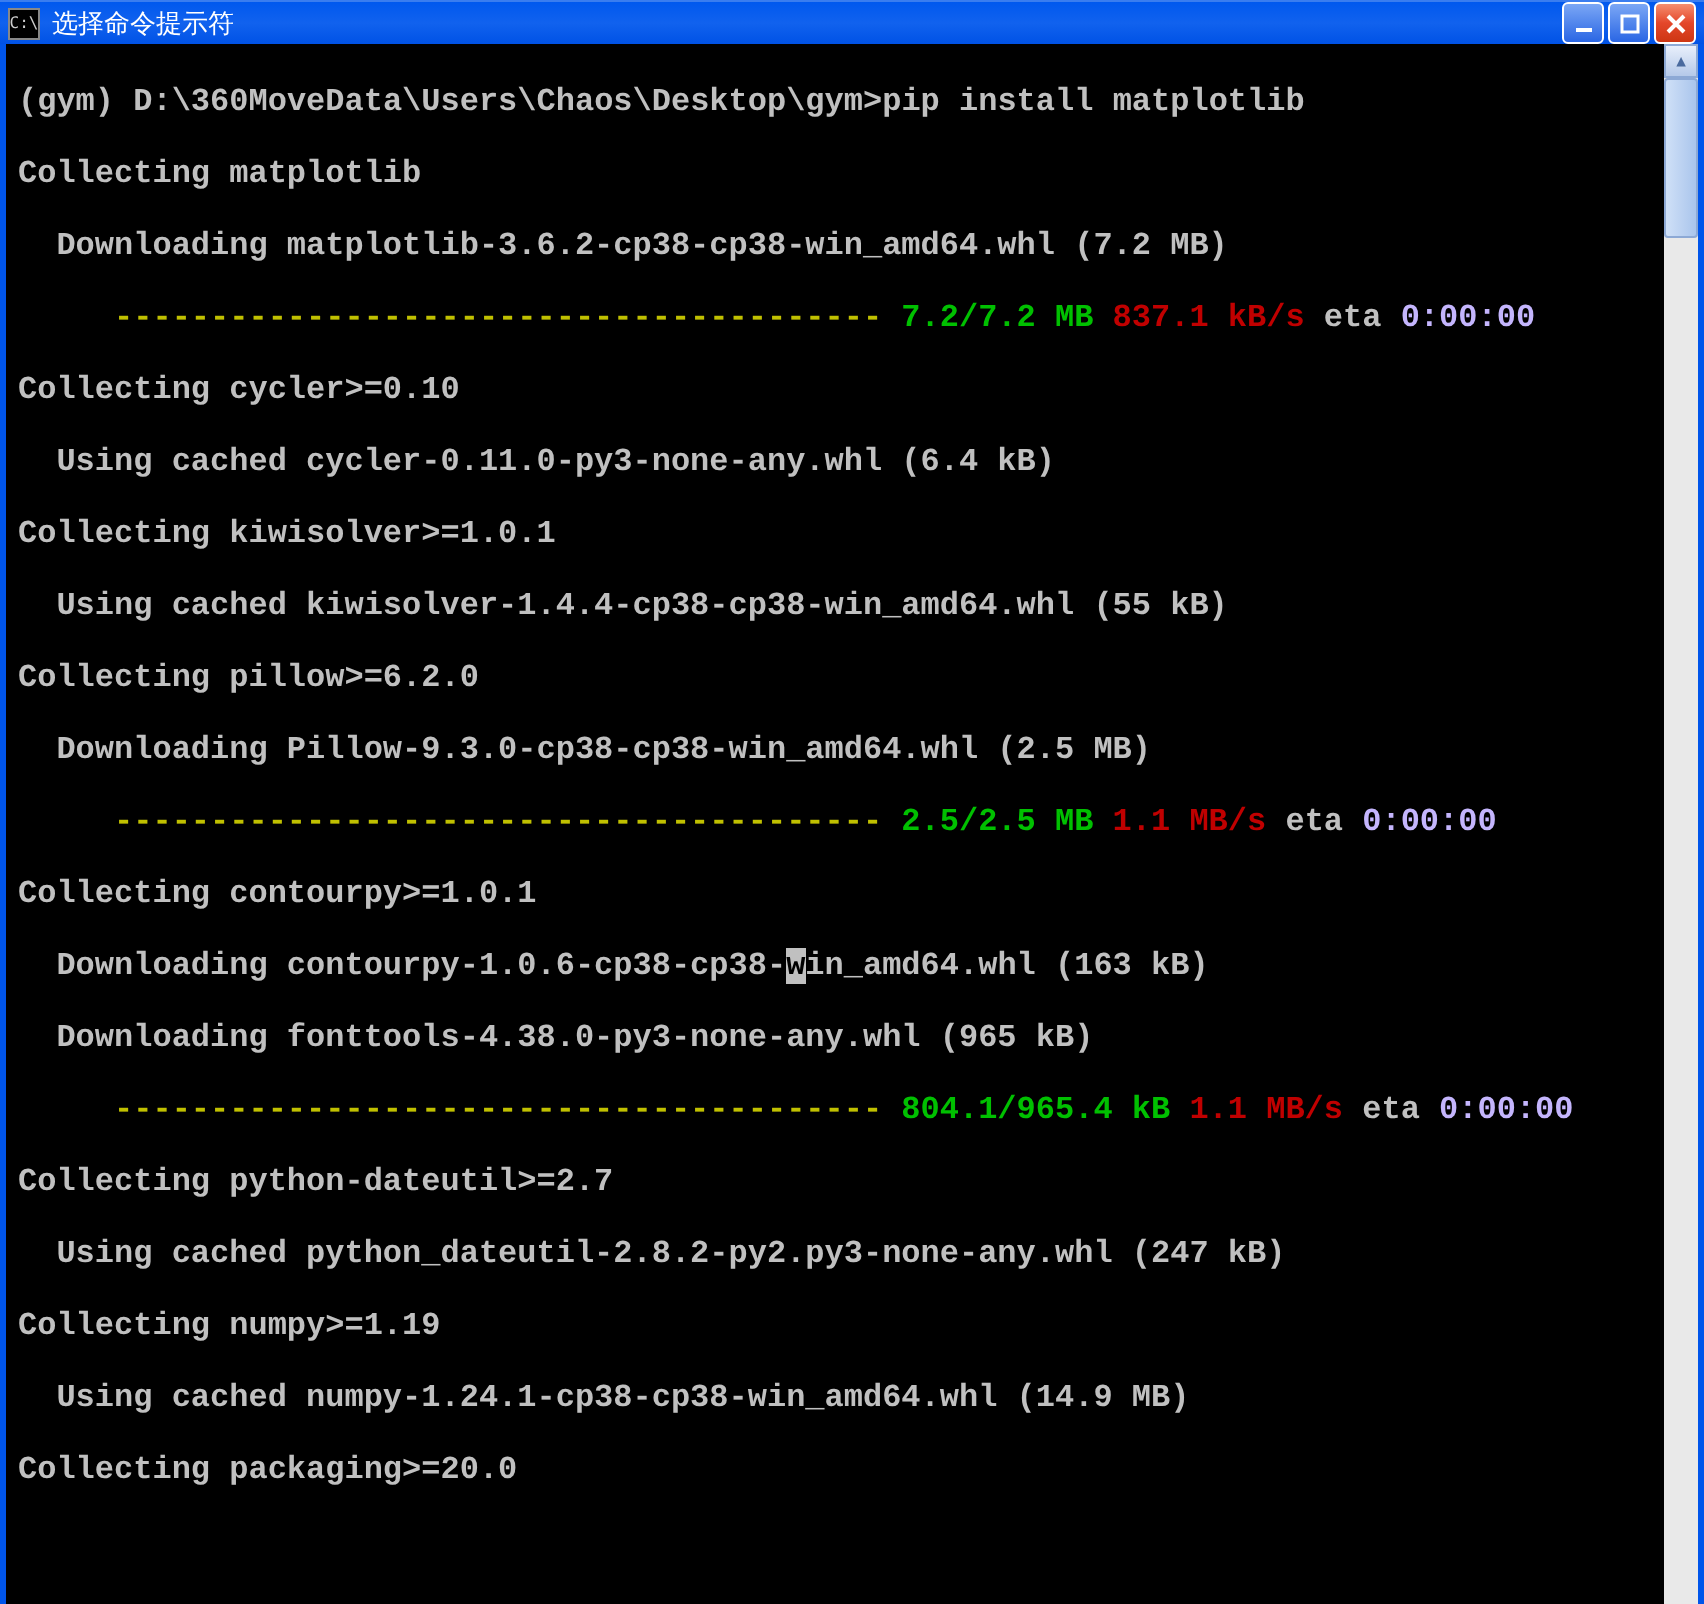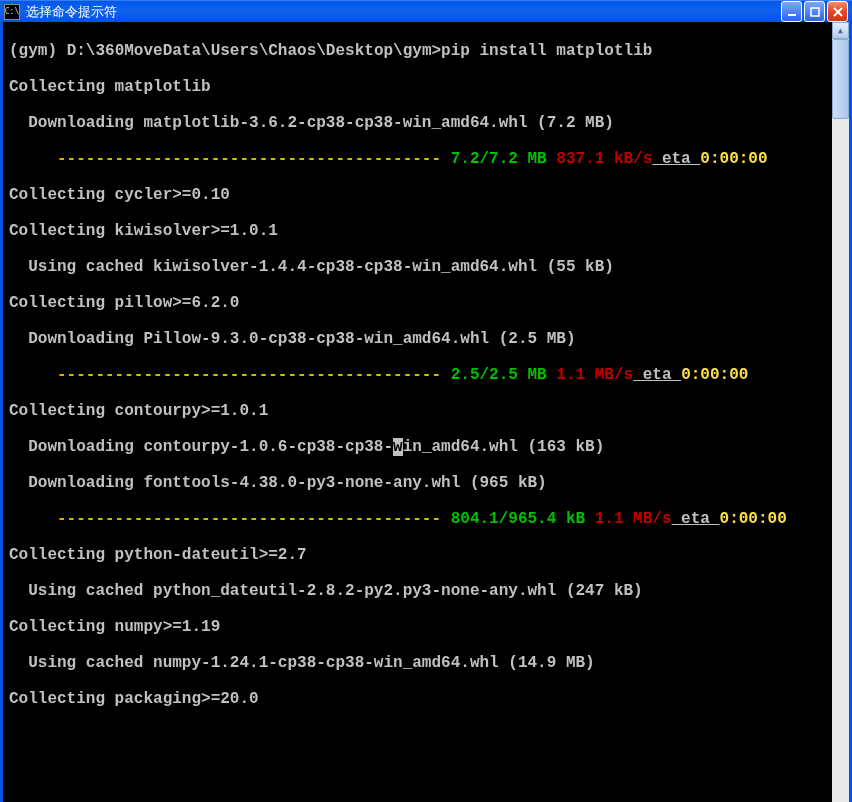--- a/index.html
+++ b/index.html
@@ -82,22 +82,22 @@
       line-height: 18px;
       padding: 2px 0 2px 6px;
       white-space: pre;
       overflow: hidden;
       font-weight: bold;
     }
     .line { display: block; min-height: 18px; }
     .yellow { color: #c0c000; }
     .green { color: #00c000; text-align: center; }
     .red { color: #c00000; }
-    .cyan { color: #fde047; }
-    .white { color: #c0c0c0; text-decoration: underline; }
+    .cyan { color: #c4b5fd; }
+    .white { color: #c0c0c0; }
     .scrollbar {
       width: 17px;
       background: #f0f0f0;
       display: flex;
       flex-direction: column;
     }
     .sb-btn {
       height: 17px;
       background: linear-gradient(to bottom, #e8effb, #b5c9e9);
       border: 1px solid #8da9d5;
@@ -149,20 +149,21 @@
     </div>
   </div>
 
   <div class="term-container">
     <div class="terminal">
 <span class="line"><span>(gym)</span> <span>D:\360MoveData\Users\Chaos\Desktop\gym&gt;</span><span>pip install matplotlib</span></span>
 <span class="line">Collecting matplotlib</span>
 <span class="line">  Downloading matplotlib-3.6.2-cp38-cp38-win_amd64.whl (7.2 MB)</span>
 <span class="line"><span class="yellow">     ---------------------------------------- </span><span class="green">7.2/7.2 MB</span><span class="red"> 837.1 kB/s</span><span class="white"> eta </span><span class="cyan">0:00:00</span></span>
 <span class="line">Collecting cycler&gt;=0.10</span>
+<span class="line">  Using cached cycler-0.11.0-py3-none-any.whl (6.4 kB)</span>
 <span class="line">Collecting kiwisolver&gt;=1.0.1</span>
 <span class="line">  Using cached kiwisolver-1.4.4-cp38-cp38-win_amd64.whl (55 kB)</span>
 <span class="line">Collecting pillow&gt;=6.2.0</span>
 <span class="line">  Downloading Pillow-9.3.0-cp38-cp38-win_amd64.whl (2.5 MB)</span>
 <span class="line"><span class="yellow">     ---------------------------------------- </span><span class="green">2.5/2.5 MB</span><span class="red"> 1.1 MB/s</span><span class="white"> eta </span><span class="cyan">0:00:00</span></span>
 <span class="line">Collecting contourpy&gt;=1.0.1</span>
 <span class="line"><span>  Downloading contourpy-1.0.6-cp38-cp38-</span><span style="background:#c0c0c0;color:#000">w</span><span>in_amd64.whl (163 kB)</span></span>
 <span class="line">  Downloading fonttools-4.38.0-py3-none-any.whl (965 kB)</span>
 <span class="line"><span class="yellow">     ---------------------------------------- </span><span class="green">804.1/965.4 kB</span><span class="red"> 1.1 MB/s</span><span class="white"> eta </span><span class="cyan">0:00:00</span></span>
 <span class="line">Collecting python-dateutil&gt;=2.7</span>

